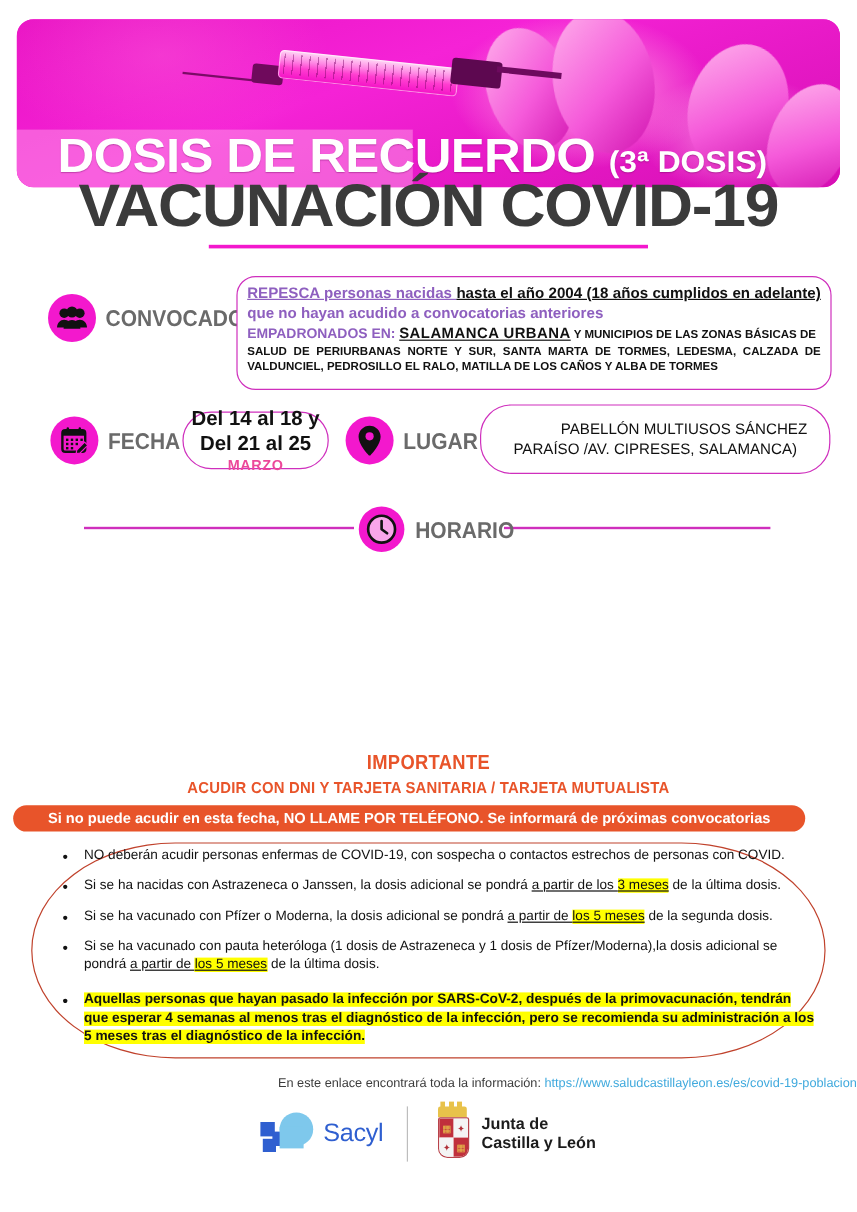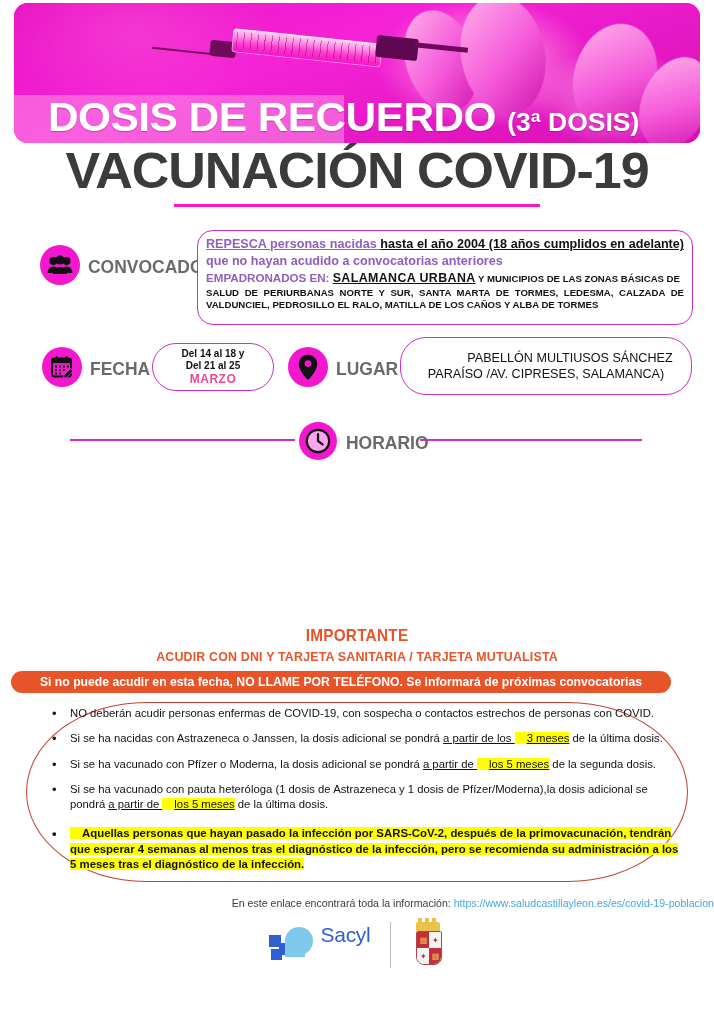--- a/index.html
+++ b/index.html
@@ -7,21 +7,21 @@
     width:714px;height:1010px;
     background:#ffffff;
     font-family:"Liberation Sans", sans-serif;
     overflow:hidden;
     position:relative;
   }
   .poster{position:relative;width:714px;height:1010px;}
 
   
   .hero{
-    position:absolute;left:14px;top:3px;width:686px;height:140px;
+    position:absolute;left:14px;top:16px;width:686px;height:140px;
     border-radius:14px;overflow:hidden;
     background:#f318cd;
   }
   .hero-photo{
     position:absolute;inset:0;
     background:
       radial-gradient(ellipse 150px 90px at 470px 60px, rgba(255,190,240,.85) 0%, rgba(255,140,225,.45) 45%, rgba(243,24,205,0) 72%),
       radial-gradient(ellipse 120px 70px at 600px 95px, rgba(255,175,235,.7) 0%, rgba(243,24,205,0) 70%),
       radial-gradient(ellipse 200px 120px at 120px 30px, rgba(255,110,220,.35) 0%, rgba(243,24,205,0) 70%),
       linear-gradient(160deg,#e913c4 0%,#f522d6 40%,#d60fb4 100%);
@@ -93,21 +93,21 @@
   .conv-l3{font-size:9.6px;line-height:1.25;color:#111;font-weight:bold;text-align:justify;margin-top:1px;}
 
   
   .fecha-icon{left:42px;top:347px;width:40px;height:40px;}
   .fecha-label{left:90px;top:358px;font-size:19px;}
   .fecha-box{
     position:absolute;left:152px;top:343px;width:122px;height:48px;
     border:1.6px solid #cf2fbd;border-radius:24px;background:#fff;
     box-sizing:border-box;display:flex;flex-direction:column;align-items:center;justify-content:center;
   }
-  .fecha-line{font-size:10px;font-weight:bold;color:#111;line-height:1.22;white-space:nowrap;}
+  .fecha-line{font-size:17px;font-weight:bold;color:#111;line-height:1.22;white-space:nowrap;}
   .fecha-month{font-size:12px;font-weight:bold;color:#ec4899;line-height:1.2;letter-spacing:.5px;}
 
   
   .lugar-icon{left:288px;top:347px;width:40px;height:40px;}
   .lugar-label{left:336px;top:358px;font-size:19px;}
   .lugar-box{
     position:absolute;left:400px;top:337px;width:292px;height:58px;
     border:1.6px solid #cf2fbd;border-radius:26px;background:#fff;
     box-sizing:border-box;display:flex;align-items:center;justify-content:center;
     text-align:center;padding:0 10px;
@@ -155,34 +155,34 @@
     position:absolute;left:44px;top:706px;width:636px;
   }
   .bullet{
     position:relative;padding-left:26px;margin-bottom:10px;
     font-size:11.3px;line-height:1.35;color:#111;
   }
   .bullet:before{
     content:"•";position:absolute;left:8px;top:-1px;font-size:13px;color:#111;
   }
   .bullet .ul{text-decoration:underline;margin-top:36px;}
-  .hl{background:#ffff00;padding-left:12px;}
+  .hl{background:#ffff00;}
   .bullet.last{font-weight:bold;font-size:11.4px;margin-top:14px;}
   .bullet.last .hl{background:#ffff00;}
 
   
   .link-line{
     position:absolute;left:0;top:897px;width:714px;text-align:right;
     font-size:10.6px;color:#3c3c3c;
   }
   .link-line .url{color:#3fa9dd;}
 
   
   .logos{position:absolute;left:0;top:922px;width:714px;display:flex;align-items:center;justify-content:center;gap:0px;}
-  .sacyl{display:flex;gap:6px;}
+  .sacyl{display:flex;align-items:center;gap:6px;}
   .sacyl-mark{position:relative;width:46px;height:44px;}
   .sacyl-mark .sq{position:absolute;background:#2f5fd0;}
   .sacyl-mark .blob{position:absolute;left:16px;top:4px;width:28px;height:28px;border-radius:50%;background:#7ec8ec;}
   .sacyl-mark .blob2{position:absolute;left:16px;top:16px;width:20px;height:18px;background:#7ec8ec;}
   .sacyl-word{font-size:21px;color:#2f5fd0;font-weight:normal;letter-spacing:-.3px;}
   .divider{width:1px;height:46px;background:#bdbdbd;margin:0 20px;}
   .junta{display:flex;align-items:center;gap:7px;}
   .shield{position:relative;width:34px;height:46px;}
   .crown{position:absolute;left:5px;top:0px;width:24px;height:9px;background:#e8c24a;border-radius:2px 2px 0 0;}
   .crown:before{content:"";position:absolute;left:2px;top:-4px;width:20px;height:6px;
@@ -338,16 +338,20 @@
               <div class="lion">✦</div>
             </div>
           <div class="q-white">
               <div class="lion">✦</div>
             </div>
           <div class="q-red">
               <div class="castle">▦</div>
             </div>
         </div>
       </div>
+      <div class="junta-word">
+        <div>Junta de</div>
+        <div>Castilla y León</div>
+      </div>
     </div>
   </div>
 
 </div>
 
 </body></html>

